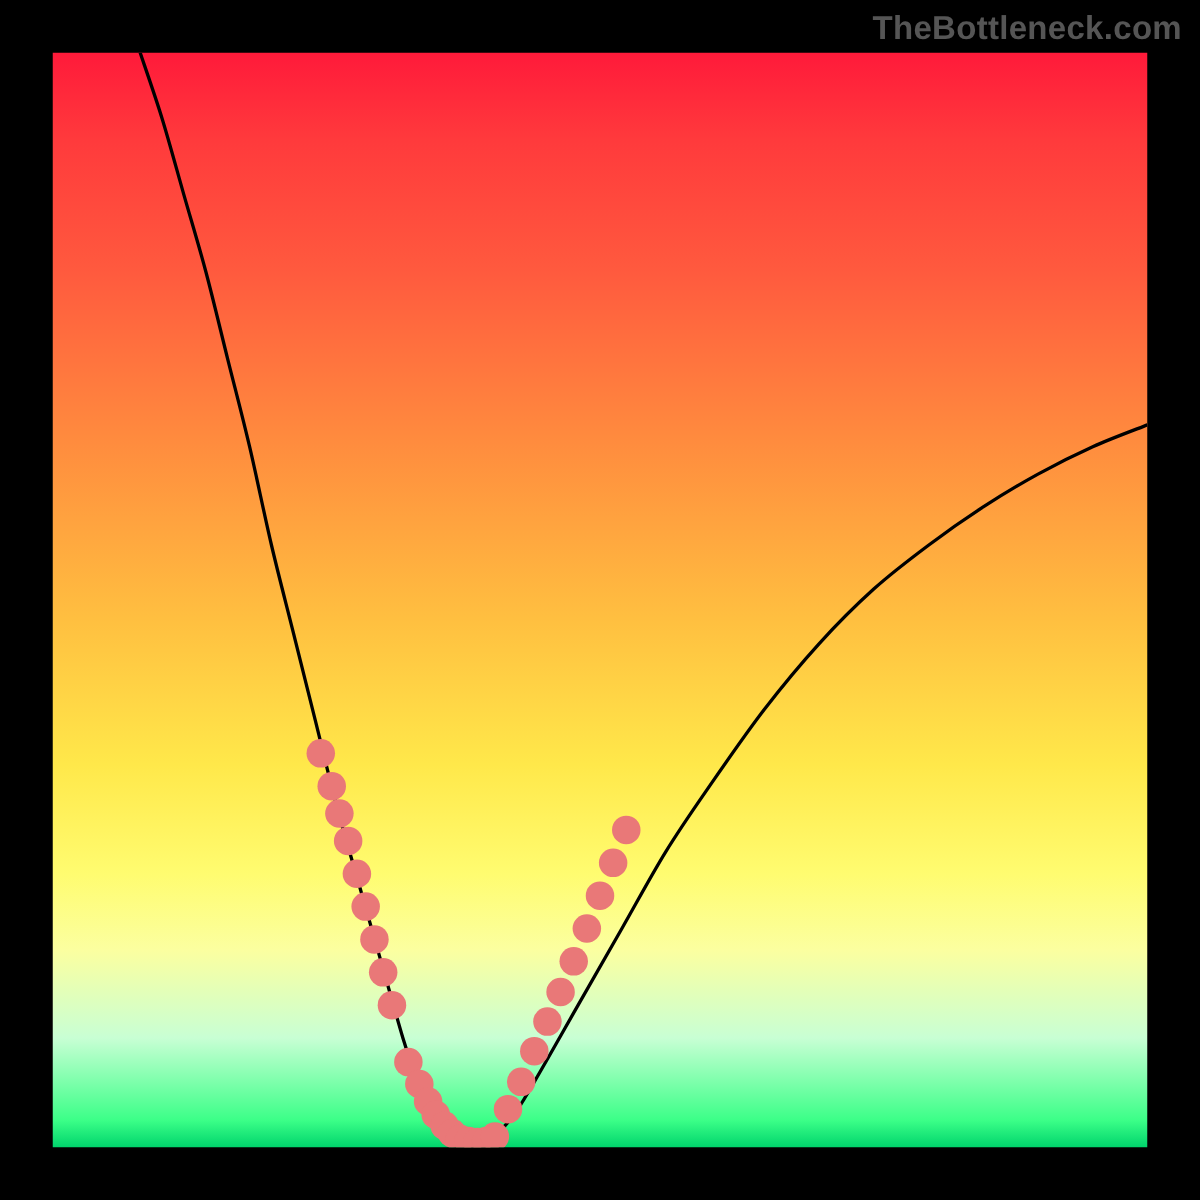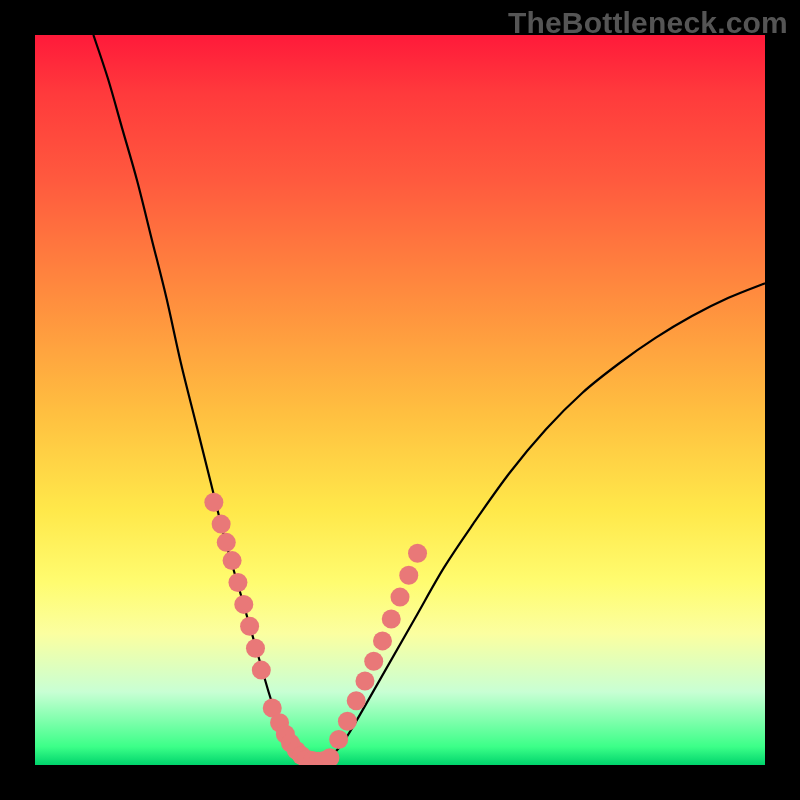--- a/index.html
+++ b/index.html
@@ -9,21 +9,21 @@
     background: #000;
     position: relative;
     font-family: Arial, sans-serif;
     overflow: hidden;
   }
   .watermark {
     position: absolute;
     top: 6px;
     right: 12px;
     color: #555;
-    font-size: 30px;
+    font-size: 22px;
     font-weight: 600;
     letter-spacing: 0.2px;
     z-index: 3;
   }
   .frame {
     position: absolute;
     left: 35px;
     top: 35px;
     width: 730px;
     height: 730px;

